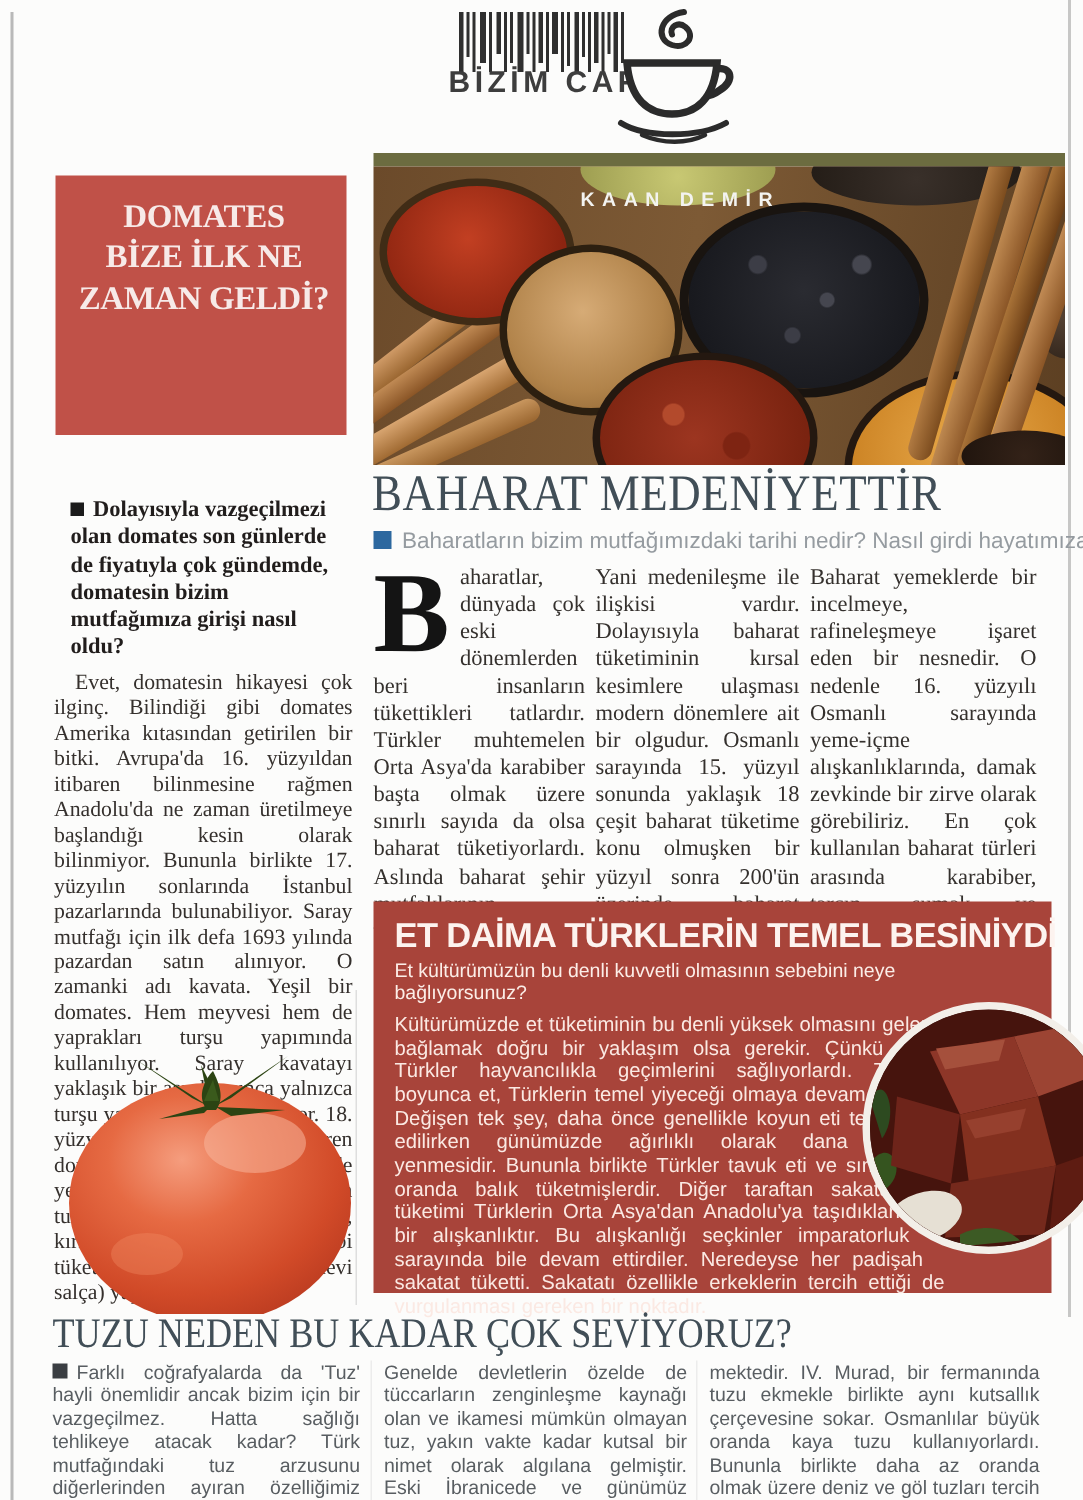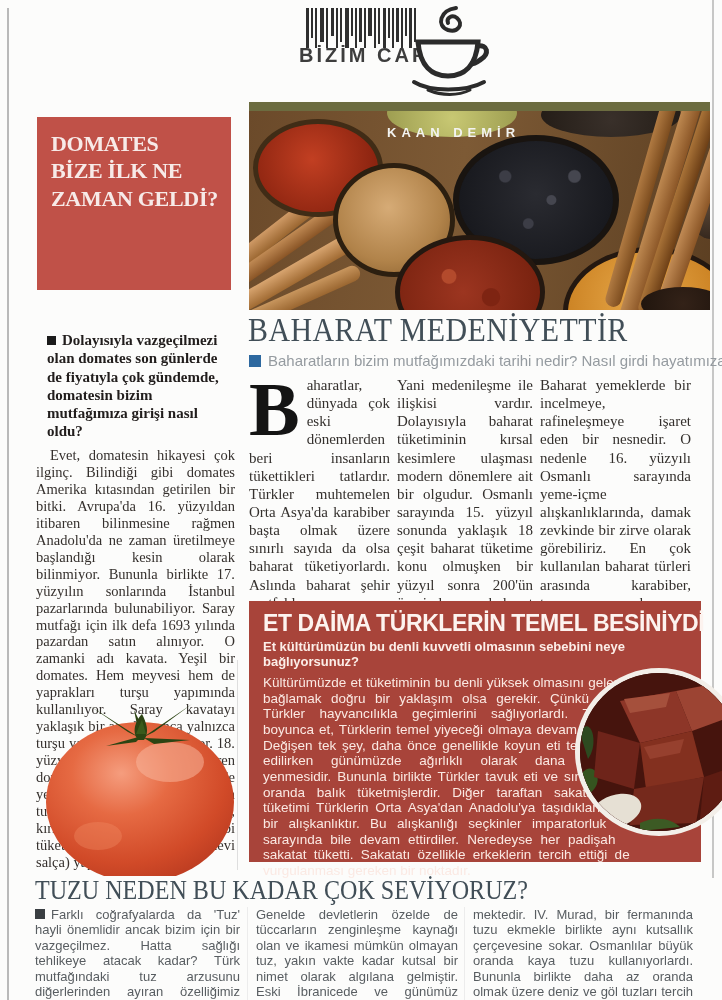--- a/index.html
+++ b/index.html
@@ -9,21 +9,21 @@
   
   .edge-line{position:absolute;background:#a3a3a3;}
 
   
   .cafe-name{position:absolute;left:299px;top:44px;font-family:"Liberation Sans",sans-serif;
              font-size:20px;font-weight:600;letter-spacing:3px;color:#3d3d3d;}
   .barcode{position:absolute;left:306px;top:8px;}
   .cup-icon{position:absolute;left:410px;top:4px;}
 
   
-  .red-title-box{position:absolute;left:37px;top:117px;width:194px;height:173px;background:#c05148;}
+  .red-title-box{position:absolute;left:37px;top:117px;width:194px;height:173px;background:#c05148;text-align:center;}
   .red-title-box h2{margin:0;padding:13px 10px 0 14px;font-size:22px;line-height:1.24;
                     font-weight:700;color:#f7eae8;white-space:pre-line;letter-spacing:-0.3px;}
   .intro{position:absolute;left:47px;top:331px;width:188px;font-size:15px;font-weight:700;
          line-height:1.22;color:#211d1c;}
   .bullet{display:inline-block;width:9px;height:9px;background:#1b1b1b;margin-right:6px;}
   .left-body{position:absolute;left:36px;top:447px;width:199px;font-size:14.5px;line-height:1.17;
              color:#35302d;text-align:justify;text-indent:14px;}
 
   
   .photo-topbar{position:absolute;left:249px;top:102px;width:461px;height:9px;background:#6c6c40;}
@@ -43,21 +43,21 @@
                 vertical-align:-1px;}
   .col{position:absolute;top:376px;font-size:15px;line-height:1.21;color:#34302d;text-align:justify;}
   .dropcap{float:left;font-size:76px;line-height:0.74;font-weight:700;color:#141414;
            margin:5px 7px 0 0;}
 
   
   .meat-box{position:absolute;left:249px;top:601px;width:452px;height:261px;background:#a8443a;
             font-family:"Liberation Sans",sans-serif;color:#fbe9e3;}
   .meat-box h2{margin:0;padding:9px 14px 2px 14px;font-size:23px;font-weight:700;color:#fdf3ef;
                letter-spacing:-0.4px;white-space:nowrap;}
-  .meat-q{padding:0 14px 4px 14px;font-size:13px;font-weight:700;color:#fceee8;}
+  .meat-q{padding:0 14px 4px 14px;font-size:13px;font-weight:400;color:#fceee8;}
   .meat-body{padding:2px 14px 0 14px;font-size:13.5px;line-height:1.16;text-align:justify;}
   .meat-float{float:right;width:108px;height:170px;margin:28px 0 0 6px;
               shape-outside:ellipse(90px 95px at 100% 50%);}
   .meat-circle{position:absolute;left:575px;top:668px;width:158px;height:158px;border-radius:50%;
                border:5px solid #f3efe9;overflow:hidden;background:#3c120c;}
 
   
   .tomato{position:absolute;left:42px;top:700px;}
 
   

